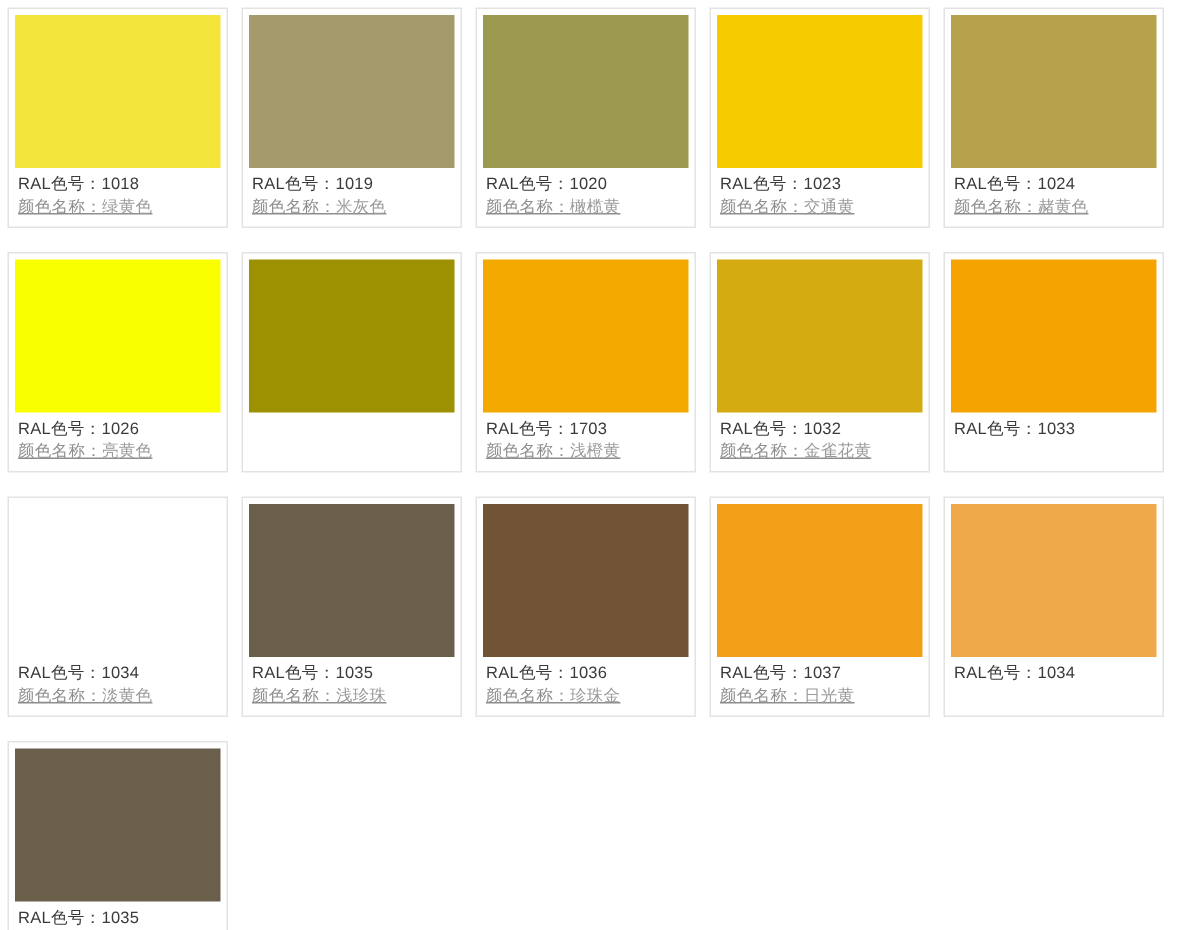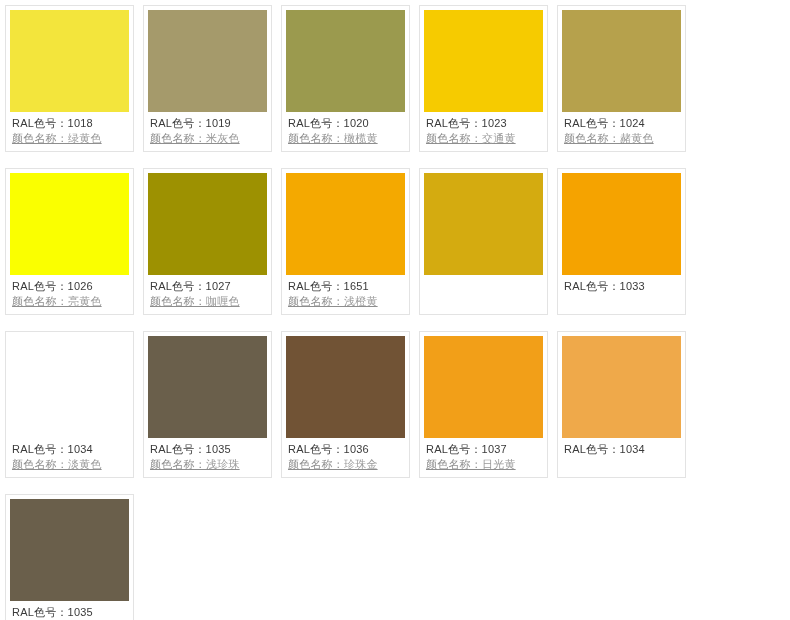--- a/index.html
+++ b/index.html
@@ -19,21 +19,21 @@
   #grid {
     display: flex;
     flex-wrap: wrap;
     align-content: flex-start;
     padding: 5px 0 0 5px;
     box-sizing: border-box;
     width: 790px;
   }
 
   .swatch-card {
-    width: 129px;
+    width: 147px;
     margin: 0 9px 16px 0;
     background: #ffffff;
     border: 1px solid #e3e3e3;
     box-sizing: border-box;
     padding: 4px 4px 0 4px;
     display: flex;
     flex-direction: column;
   }
 
   .swatch-chip {
@@ -139,42 +139,42 @@
       <div class="meta-line code">
         <span class="meta-label">RAL色号：</span><span class="meta-value">1026</span>
       </div>
       <div class="meta-line name">
         <span class="meta-label">颜色名称：</span><span class="meta-value">亮黄色</span>
       </div>
     </div>
   </div>
     <div class="swatch-card">
     <div class="swatch-chip" style="background: rgb(157, 145, 1);"></div>
-    <div class="swatch-meta">
-      <div class="meta-line code">
-        <span class="meta-label">RAL色号：</span><span class="meta-value">1027</span>
-      </div>
-      <div class="meta-line name">
-        <span class="meta-label">颜色名称：</span><span class="meta-value">咖喱色</span>
-      </div>
-    </div>
   </div>
     <div class="swatch-card">
     <div class="swatch-chip" style="background: rgb(244, 169, 0);"></div>
     <div class="swatch-meta">
       <div class="meta-line code">
-        <span class="meta-label">RAL色号：</span><span class="meta-value">1651</span>
+        <span class="meta-label">RAL色号：</span><span class="meta-value">1703</span>
       </div>
       <div class="meta-line name">
         <span class="meta-label">颜色名称：</span><span class="meta-value">浅橙黄</span>
       </div>
     </div>
   </div>
     <div class="swatch-card">
     <div class="swatch-chip" style="background: rgb(212, 171, 16);"></div>
+    <div class="swatch-meta">
+      <div class="meta-line code">
+        <span class="meta-label">RAL色号：</span><span class="meta-value">1032</span>
+      </div>
+      <div class="meta-line name">
+        <span class="meta-label">颜色名称：</span><span class="meta-value">金雀花黄</span>
+      </div>
+    </div>
   </div>
     <div class="swatch-card">
     <div class="swatch-chip" style="background: rgb(245, 163, 0);"></div>
     <div class="swatch-meta">
       <div class="meta-line code">
         <span class="meta-label">RAL色号：</span><span class="meta-value">1033</span>
       </div>
     </div>
   </div>
     <div class="swatch-card">

